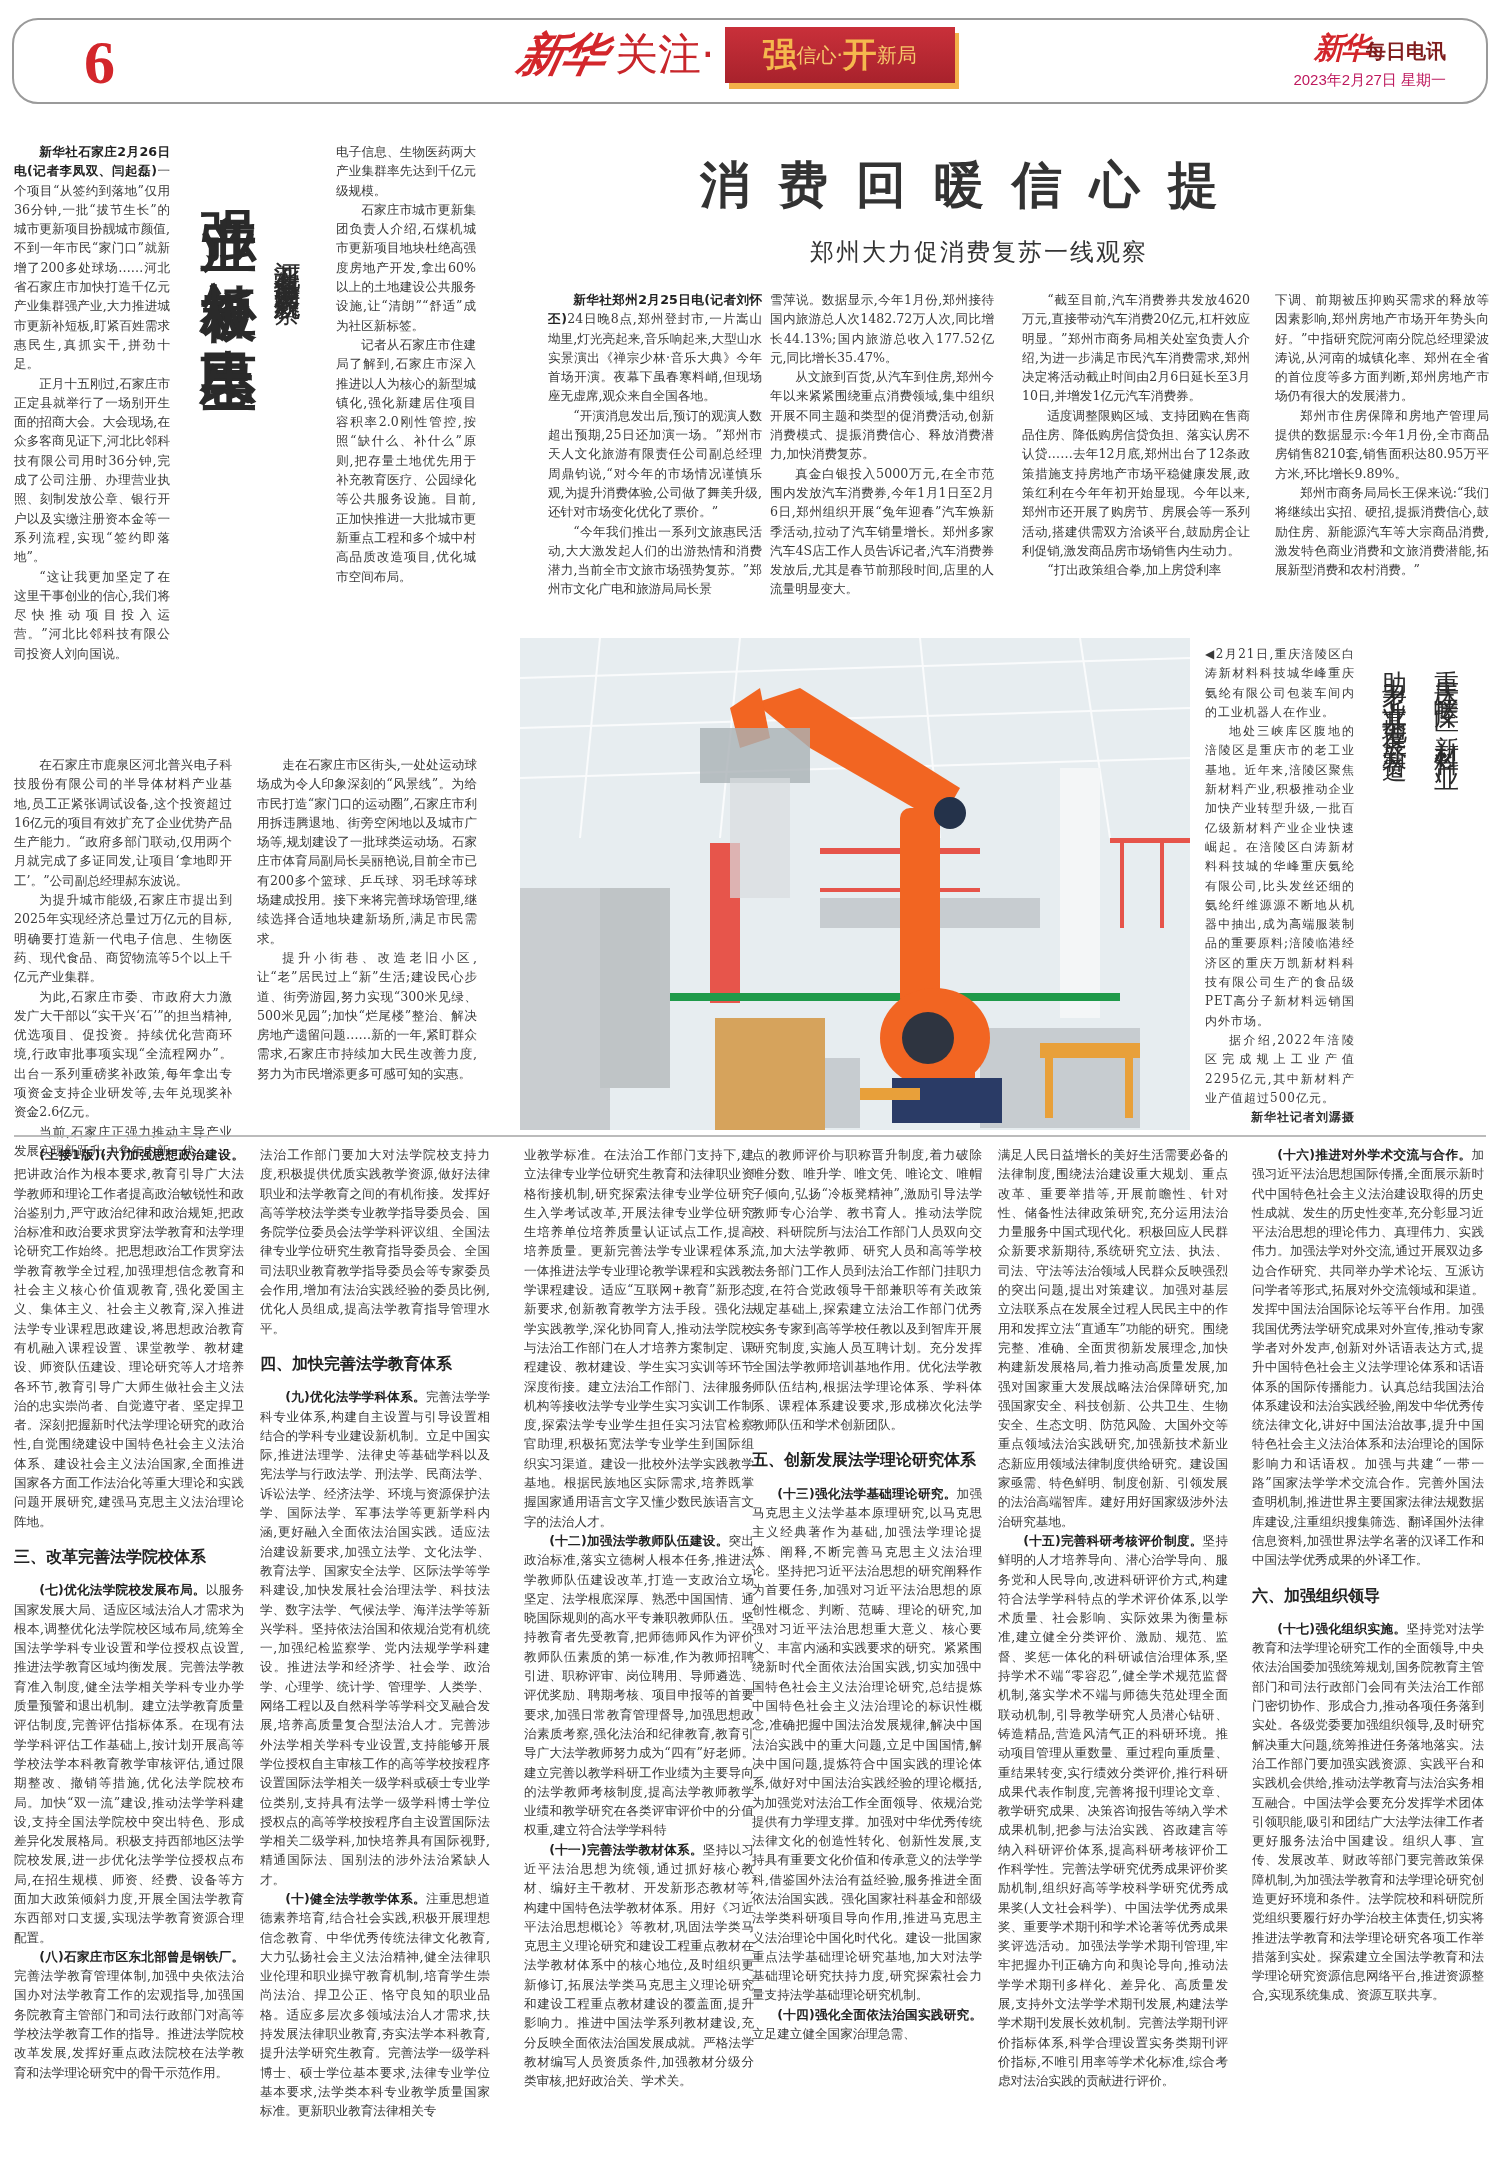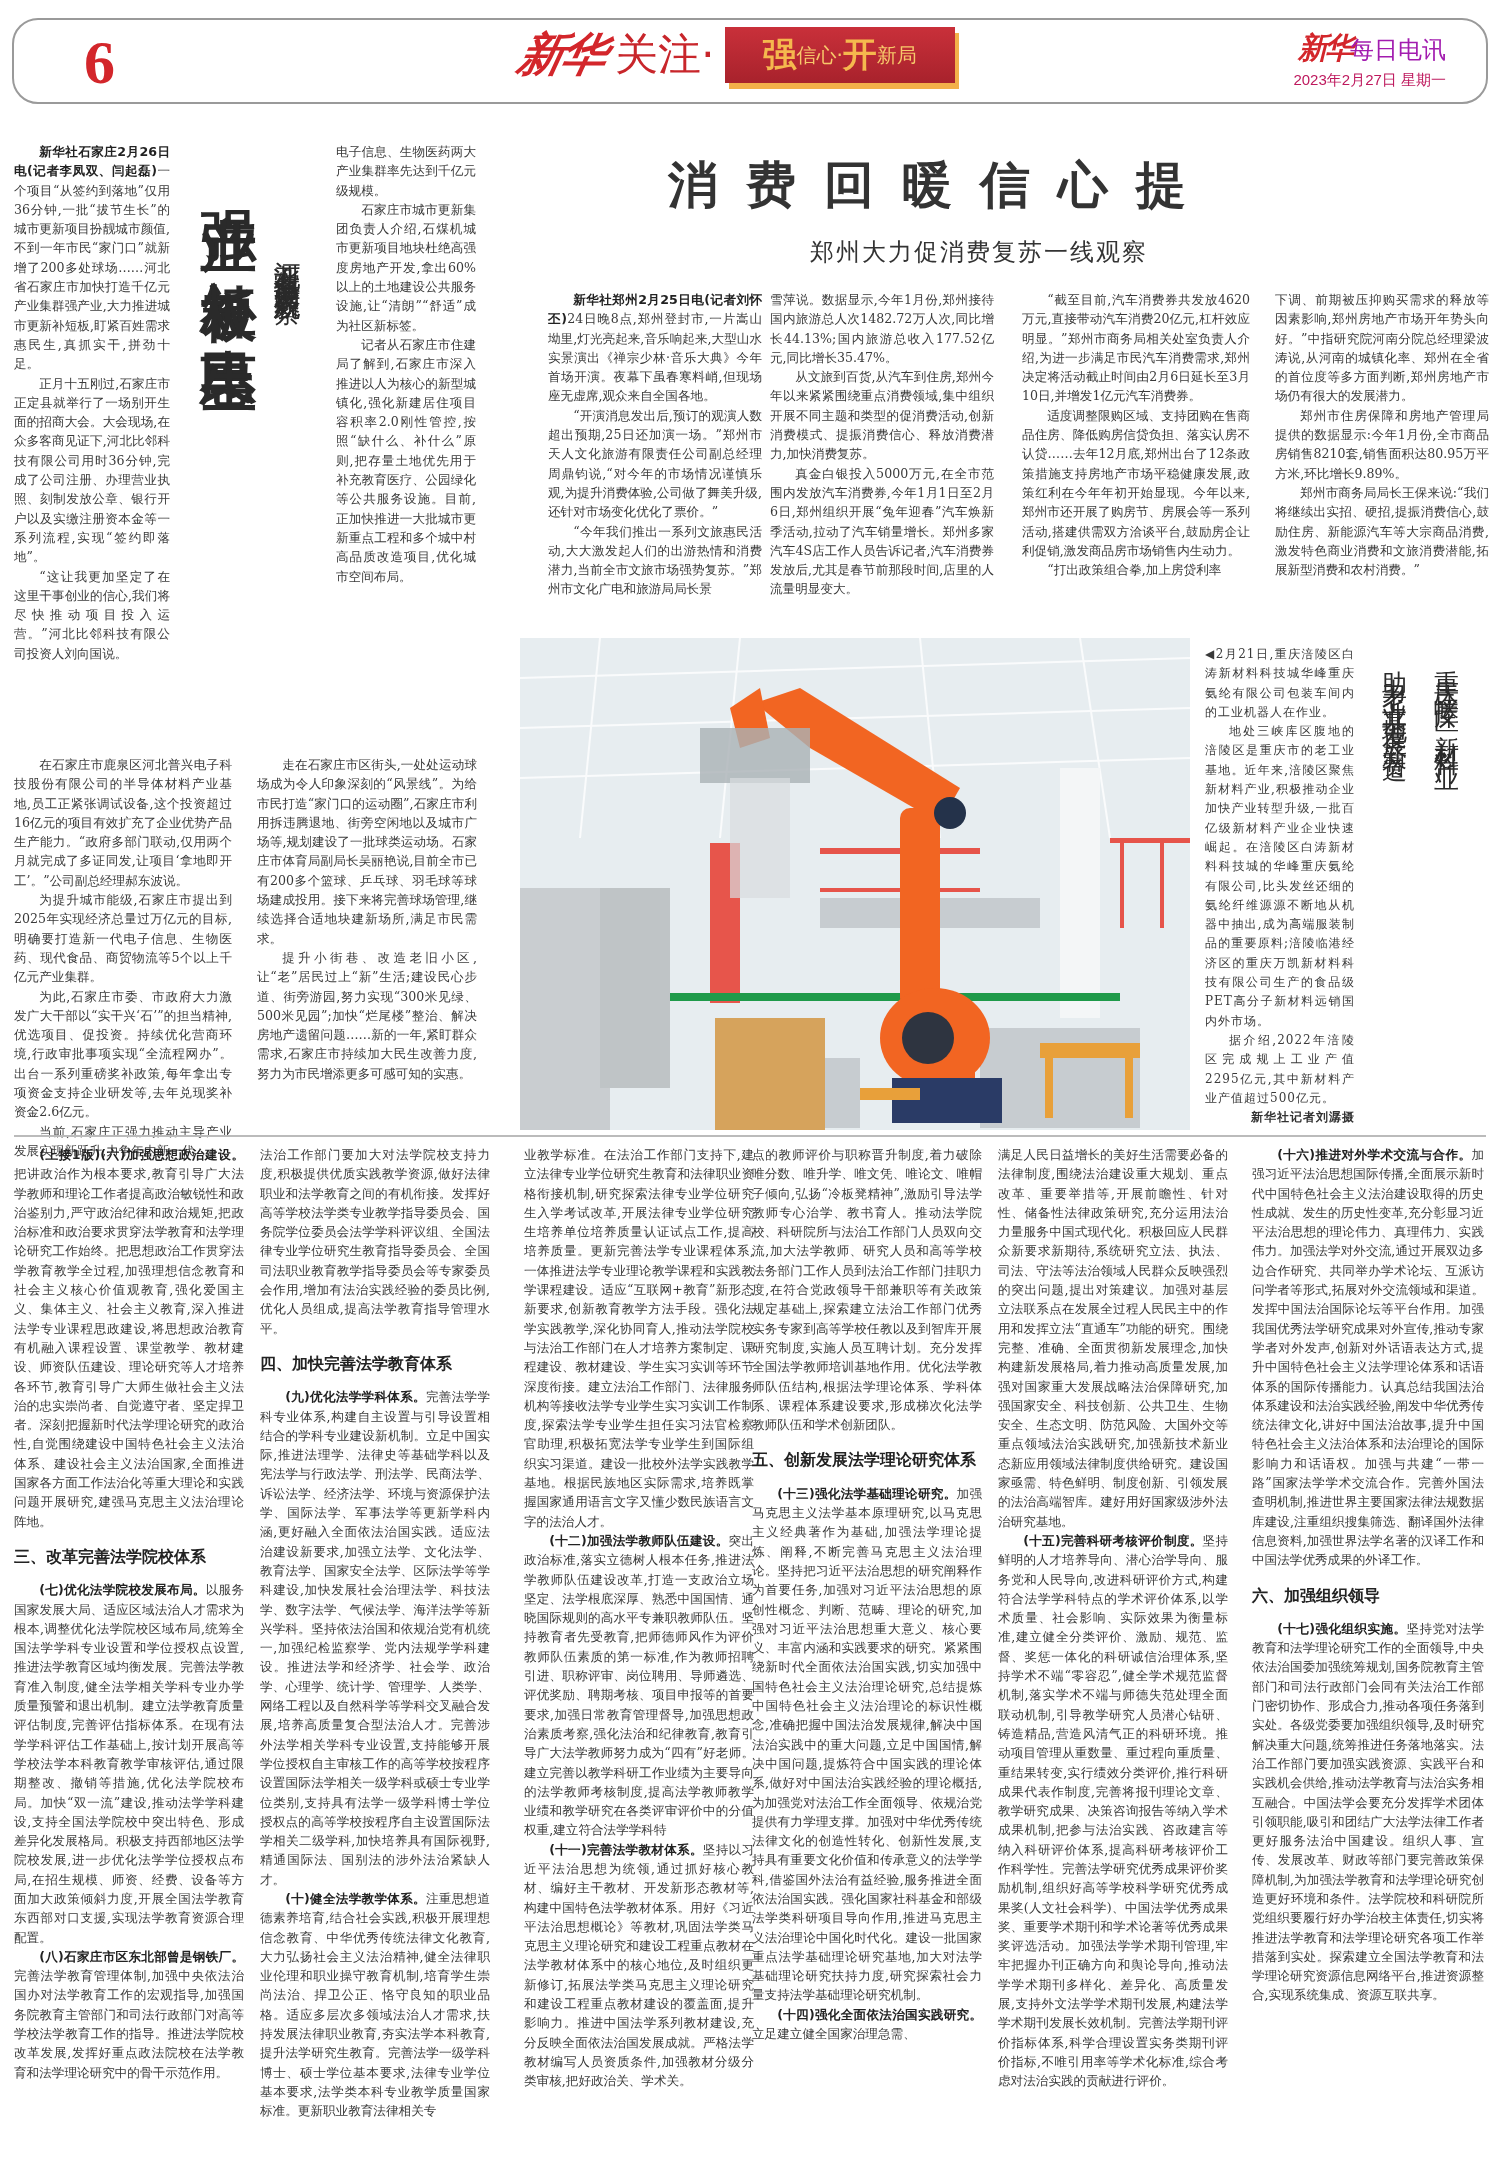--- a/index.html
+++ b/index.html
@@ -8,21 +8,21 @@
 .pagenum{position:absolute;left:70px;top:12px;font-family:"Liberation Serif",serif;font-weight:bold;font-size:62px;color:#d3262b;line-height:60px}
 .brand-center{position:absolute;left:505px;top:4px;display:flex;align-items:center}
 .xh-script{font-family:"DejaVu Serif",serif;font-style:italic;font-weight:bold;color:#d3262b;font-size:46px;letter-spacing:-4px;transform:skewX(-12deg)}
 .guanzhu{font-size:43px;color:#c8262b;margin-left:12px;font-family:"DejaVu Sans",sans-serif}
 .banner{margin-left:10px;position:relative;width:230px;height:56px;background:linear-gradient(#c9303a,#a8222c);display:flex;align-items:center;justify-content:center;box-shadow:4px 6px 0 #f3b04a}
 .banner span{color:#f7c86a;font-family:"DejaVu Sans",sans-serif}
 .banner .big{font-size:34px;font-weight:bold;color:#f5b84e}
 .banner .small{font-size:20px}
 .brand-right{position:absolute;right:40px;top:8px;text-align:right}
 .brand-right .xh-script{font-size:30px}
-.brand-right .daily{font-family:"DejaVu Sans",sans-serif;font-size:24px;color:#a21caf;font-weight:normal}
+.brand-right .daily{font-family:"DejaVu Sans",sans-serif;font-size:20px;color:#7f1d1d;font-weight:bold}
 .brand-right .date{font-family:Liberation Sans, sans-serif;font-size:15px;color:#be185d;margin-top:2px}
 
 .col{position:absolute;font-size:12.6px;line-height:19.3px;text-align:justify;color:#3a3a3a}
 .col p{text-indent:2em}
 .col p.noind{text-indent:0}
 .col b{color:#222;font-family:"DejaVu Sans",sans-serif}
 .vtitle{position:absolute;writing-mode:vertical-rl;font-family:"DejaVu Serif",serif;color:#2a2a2a}
 .sec-h{font-family:"DejaVu Sans",sans-serif;font-weight:bold;font-size:16px;text-align:left;margin:16px 0 14px;text-indent:0 !important;color:#222}
 .hr{position:absolute;height:2px;background:#bbb}
 .photo{position:absolute;left:520px;top:638px;width:670px;height:492px;overflow:hidden;background:#eef2f4}
@@ -68,21 +68,21 @@
       <p><span>石家庄市城市更新集团负责人介绍,石煤机城市更新项目地块杜绝高强度房地产开发,拿出60%以上的土地建设公共服务设施,让“清朗”“舒适”成为社区新标签。</span></p>
       <p><span>记者从石家庄市住建局了解到,石家庄市深入推进以人为核心的新型城镇化,强化新建居住项目容积率2.0刚性管控,按照“缺什么、补什么”原则,把存量土地优先用于补充教育医疗、公园绿化等公共服务设施。目前,正加快推进一大批城市更新重点工程和多个城中村高品质改造项目,优化城市空间布局。</span></p>
     </div>
   <div class="col" id="sjz-c2b" style="left:257px;top:755px;width:220px">
       <p><span>走在石家庄市区街头,一处处运动球场成为令人印象深刻的“风景线”。为给市民打造“家门口的运动圈”,石家庄市利用拆违腾退地、街旁空闲地以及城市广场等,规划建设了一批球类运动场。石家庄市体育局副局长吴丽艳说,目前全市已有200多个篮球、乒乓球、羽毛球等球场建成投用。接下来将完善球场管理,继续选择合适地块建新场所,满足市民需求。</span></p>
       <p><span>提升小街巷、改造老旧小区,让“老”居民过上“新”生活;建设民心步道、街旁游园,努力实现“300米见绿、500米见园”;加快“烂尾楼”整治、解决房地产遗留问题……新的一年,紧盯群众需求,石家庄市持续加大民生改善力度,努力为市民增添更多可感可知的实惠。</span></p>
     </div>
 </section>
 
 <section>
-  <h1 style="position:absolute;left:668px;top:152px;font-size:50px;letter-spacing:28px;font-weight:bold;font-family:'DejaVu Serif',serif;color:#333">消费回暖信心提</h1>
+  <h1 style="position:absolute;left:700px;top:152px;font-size:50px;letter-spacing:28px;font-weight:bold;font-family:'DejaVu Serif',serif;color:#333">消费回暖信心提</h1>
   <h2 style="position:absolute;left:810px;top:236px;font-size:24px;letter-spacing:2px;font-weight:normal;font-family:'DejaVu Sans',sans-serif;color:#333">郑州大力促消费复苏一线观察</h2>
   <div class="col" id="zz-c1" style="left:548px;top:290px;width:214px">
       <p><b>新华社郑州2月25日电(记者刘怀丕)</b><span>24日晚8点,郑州登封市,一片嵩山坳里,灯光亮起来,音乐响起来,大型山水实景演出《禅宗少林·音乐大典》今年首场开演。夜幕下虽春寒料峭,但现场座无虚席,观众来自全国各地。</span></p>
       <p><span>“开演消息发出后,预订的观演人数超出预期,25日还加演一场。”郑州市天人文化旅游有限责任公司副总经理周鼎钧说,“对今年的市场情况谨慎乐观,为提升消费体验,公司做了舞美升级,还针对市场变化优化了票价。”</span></p>
       <p><span>“今年我们推出一系列文旅惠民活动,大大激发起人们的出游热情和消费潜力,当前全市文旅市场强势复苏。”郑州市文化广电和旅游局局长景</span></p>
     </div>
   <div class="col" id="zz-c2" style="left:770px;top:290px;width:224px">
       <p class="noind"><span>雪萍说。数据显示,今年1月份,郑州接待国内旅游总人次1482.72万人次,同比增长44.13%;国内旅游总收入177.52亿元,同比增长35.47%。</span></p>
       <p><span>从文旅到百货,从汽车到住房,郑州今年以来紧紧围绕重点消费领域,集中组织开展不同主题和类型的促消费活动,创新消费模式、提振消费信心、释放消费潜力,加快消费复苏。</span></p>
       <p><span>真金白银投入5000万元,在全市范围内发放汽车消费券,今年1月1日至2月6日,郑州组织开展“兔年迎春”汽车焕新季活动,拉动了汽车销量增长。郑州多家汽车4S店工作人员告诉记者,汽车消费券发放后,尤其是春节前那段时间,店里的人流量明显变大。</span></p>

